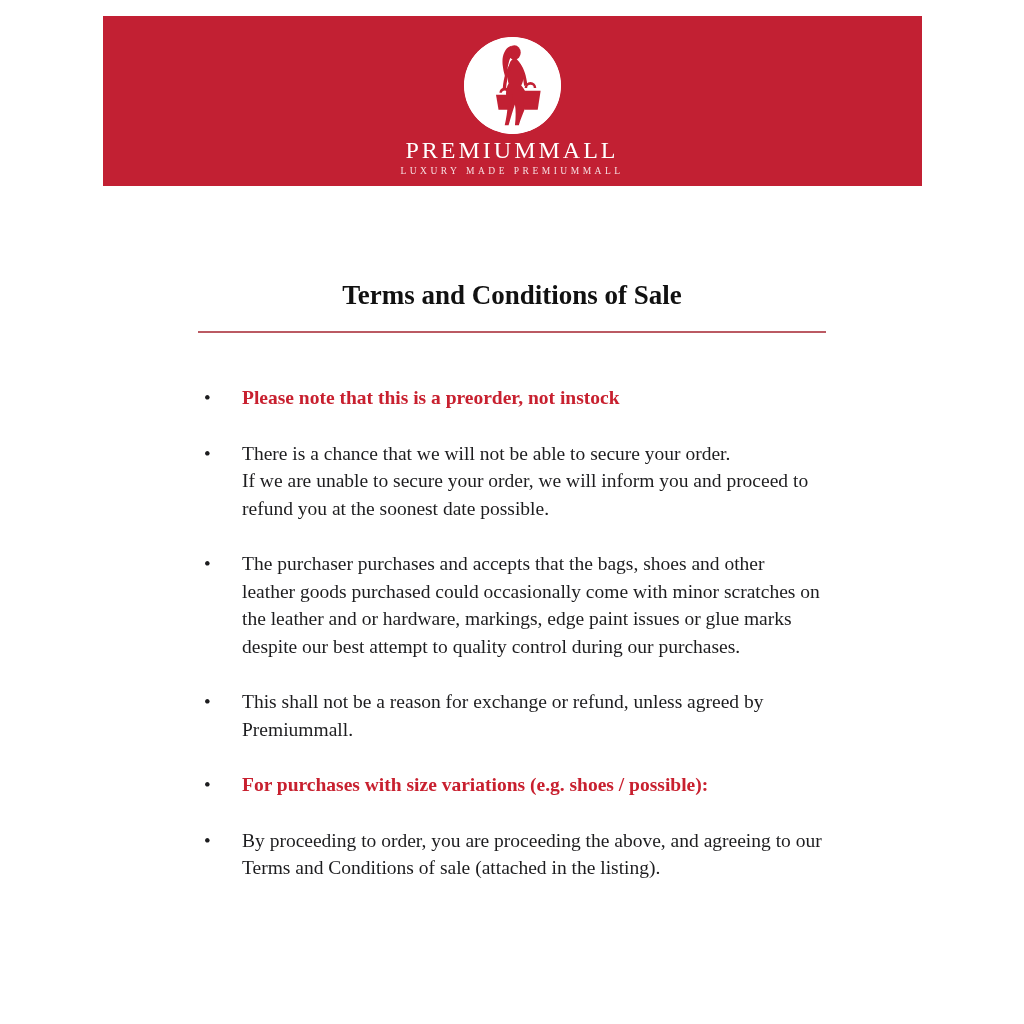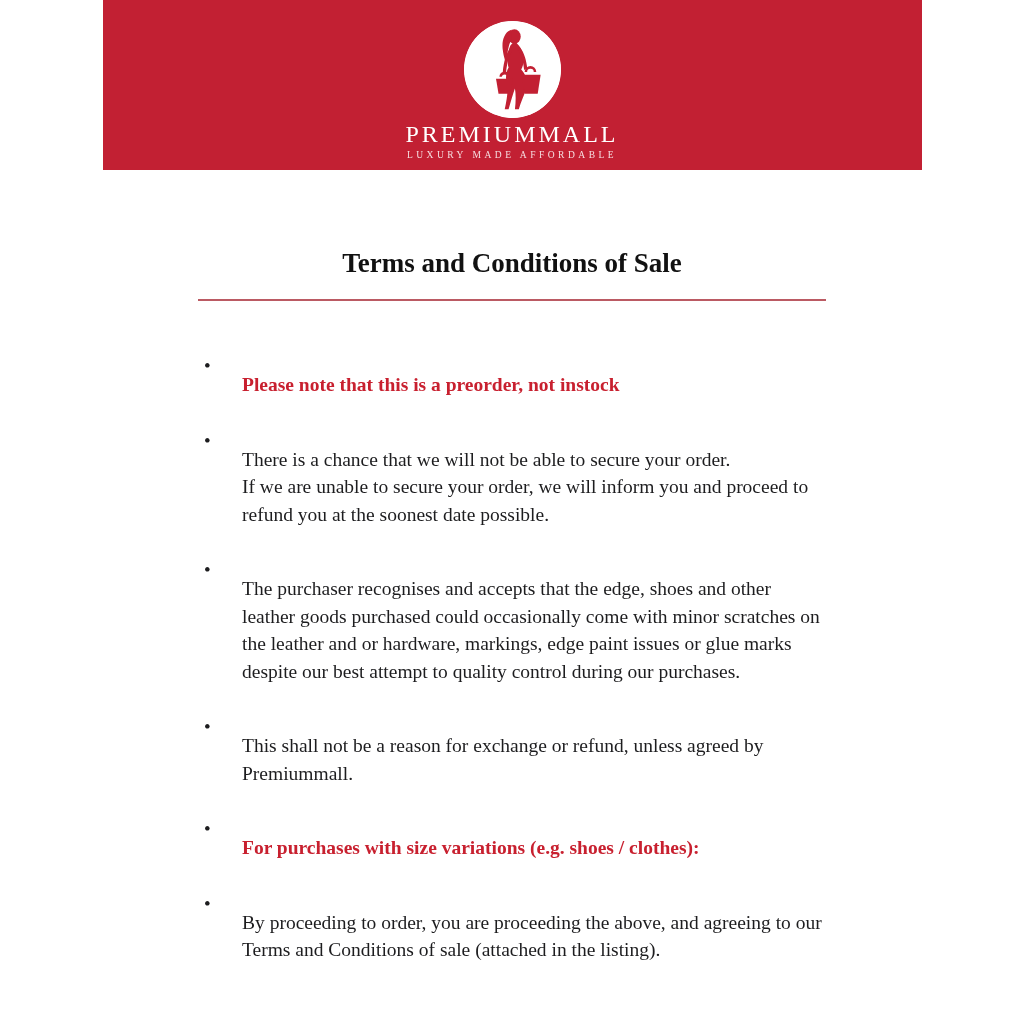--- a/index.html
+++ b/index.html
@@ -12,21 +12,21 @@
   html,body{margin:0;padding:0;}
   body{
     width:1024px;height:1024px;
     background:#ffffff;
     font-family:"Liberation Serif", serif;
     color:var(--text);
     overflow:hidden;
   }
   .header{
     width:819px;height:170px;
-    margin:0 auto;
+    margin:16px auto;
     background:var(--header_bg);
     display:flex;flex-direction:column;align-items:center;
     padding-top:21px;
   }
   .logo-circle{
     width:97px;height:97px;border-radius:50%;
     background:#ffffff;
     display:flex;align-items:center;justify-content:center;
     overflow:hidden;
   }
@@ -73,21 +73,20 @@
     display:flex;
     margin-bottom:28px;
   }
   .bullet{
     flex:0 0 44px;
     padding-left:6px;
     font-size:19px;
   }
   .term-text{
     flex:1;
-    margin-top:19px;
   }
   .term-heading{
     display:block;
     color:var(--accent_red);
     font-weight:bold;
   }
   .term-body{
     white-space:pre-line;
   }
 </style>
@@ -116,21 +115,21 @@
           <path d="M58,27.5 C62,32.5 64.2,40 65.2,48.5 L62,50.5 C61,41.5 59,34 55,29.5 Z"></path>
           <path d="M36.5,57.5 a5.5,5.5 0 0 1 11,0 l-2.4,0 a3.2,3.2 0 0 0 -6.2,0 Z"></path>
           <path d="M33,59.5 h17.5 l-2.6,15.5 h-12.3 Z"></path>
           <path d="M62.5,52.5 a6,6 0 0 1 12,0 l-2.6,0 a3.4,3.4 0 0 0 -6.8,0 Z"></path>
           <path d="M59.5,55.5 h19.5 l-3,19.5 h-13.5 Z"></path>
         </g>
       </svg>
     </span>
   </div>
   <div class="brand">PREMIUMMALL</div>
-  <div class="tagline">LUXURY MADE AFFORDABLE</div>
+  <div class="tagline">LUXURY MADE PREMIUMMALL</div>
 </div>
 
 <div class="main">
   <h1 class="page-title">Terms and Conditions of Sale</h1>
   <div class="title-divider"></div>
 
   <div class="terms">
 
     <div class="term">
       <span class="bullet">•</span>
@@ -147,40 +146,40 @@
         <span class="term-body">There is a chance that we will not be able to secure your order.
 If we are unable to secure your order, we will inform you and proceed to
 refund you at the soonest date possible.</span>
       </div>
     </div>
 
     <div class="term">
       <span class="bullet">•</span>
       <div class="term-text">
         <span class="term-heading"></span>
-        <span class="term-body">The purchaser recognises and accepts that the edge, shoes and other
+        <span class="term-body">The purchaser purchases and accepts that the bags, shoes and other
 leather goods purchased could occasionally come with minor scratches on
 the leather and or hardware, markings, edge paint issues or glue marks
 despite our best attempt to quality control during our purchases.</span>
       </div>
     </div>
 
     <div class="term">
       <span class="bullet">•</span>
       <div class="term-text">
         <span class="term-heading"></span>
         <span class="term-body">This shall not be a reason for exchange or refund, unless agreed by
 Premiummall.</span>
       </div>
     </div>
 
     <div class="term">
       <span class="bullet">•</span>
       <div class="term-text">
-        <span class="term-heading">For purchases with size variations (e.g. shoes / clothes):</span>
+        <span class="term-heading">For purchases with size variations (e.g. shoes / possible):</span>
       </div>
     </div>
 
     <div class="term">
       <span class="bullet">•</span>
       <div class="term-text">
         <span class="term-heading"></span>
         <span class="term-body">By proceeding to order, you are proceeding the above, and agreeing to our
 Terms and Conditions of sale (attached in the listing).</span>
       </div>

